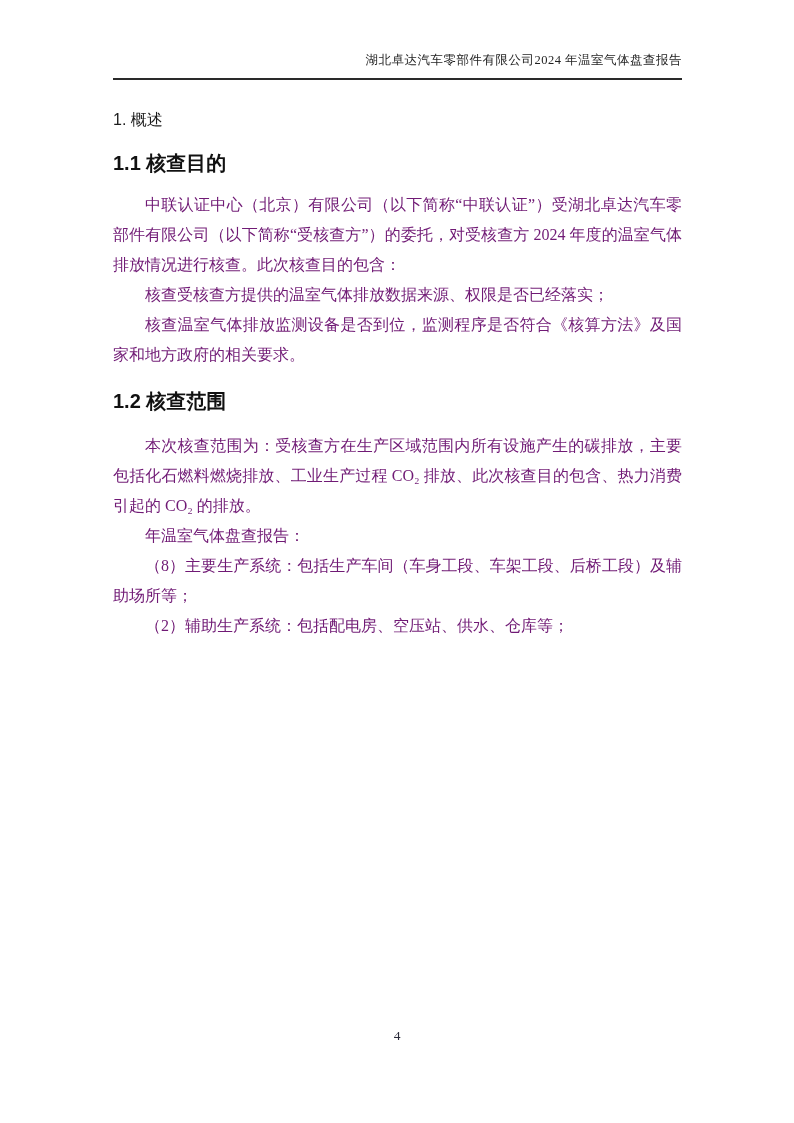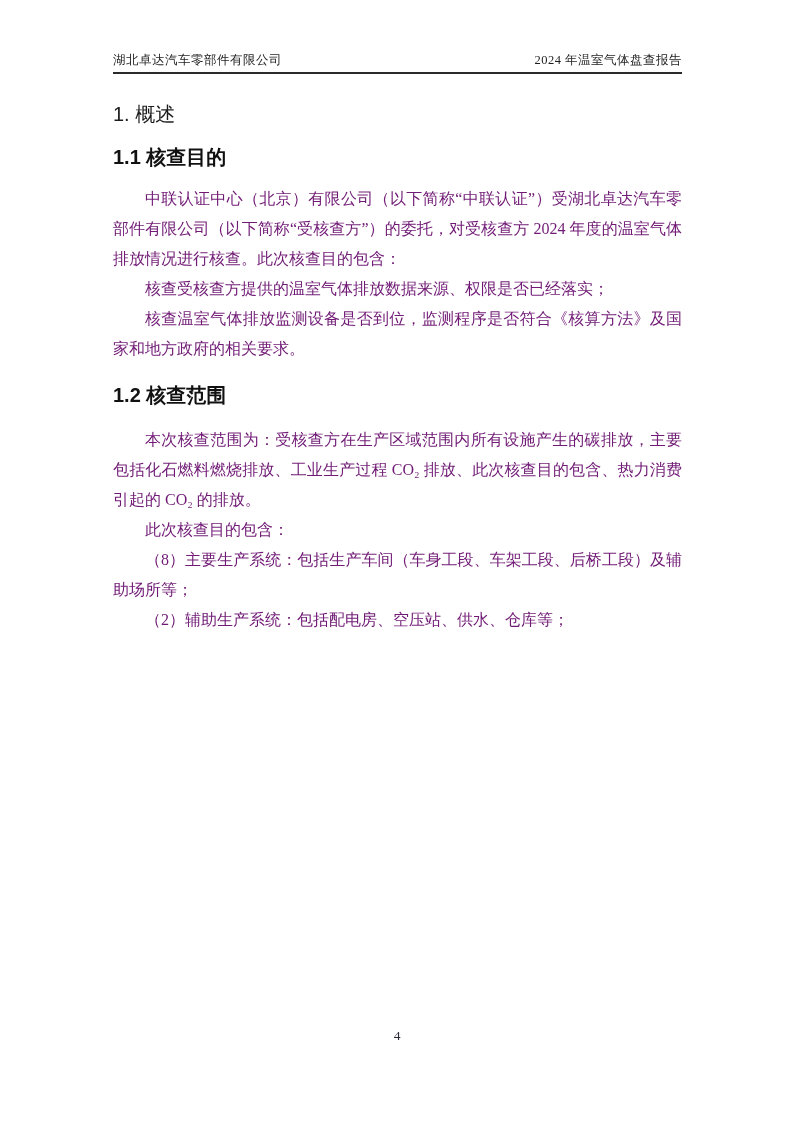--- a/index.html
+++ b/index.html
@@ -10,32 +10,32 @@
     margin: 0 auto;
     background: #ffffff;
     box-sizing: border-box;
     padding: 52px 112px 0 113px;
     font-family: "Liberation Serif", "DejaVu Serif", serif;
     color: #212121;
     overflow: hidden;
   }
   .doc-header {
     display: flex;
-    justify-content: space-between;
+    justify-content: flex-end;
     align-items: flex-end;
     font-size: 12.5px;
     letter-spacing: 0.5px;
-    padding-bottom: 3px;
+    padding-bottom: 9px;
     border-bottom: 2px solid #2a2a2a;
     color: #1f1f1f;
   }
   h1.chapter-title {
     font-family: "Liberation Sans", "DejaVu Sans", sans-serif;
     font-weight: 500;
-    font-size: 20px;
+    font-size: 16px;
     line-height: 26px;
     color: #1c1c1c;
     margin: 27px 0 4px 0;
   }
   h2.section-heading {
     font-family: Liberation Sans, sans-serif;
     font-weight: 700;
     font-size: 20px;
     line-height: 26px;
     color: #111111;
@@ -76,21 +76,21 @@
 
   <h2 class="section-heading">1.1 核查目的</h2>
 
   <p class="body-para">中联认证中心（北京）有限公司（以下简称“中联认证”）受湖北卓达汽车零部件有限公司（以下简称“受核查方”）的委托，对受核查方 2024 年度的温室气体排放情况进行核查。此次核查目的包含：</p>
   <p class="body-para">核查受核查方提供的温室气体排放数据来源、权限是否已经落实；</p>
   <p class="body-para">核查温室气体排放监测设备是否到位，监测程序是否符合《核算方法》及国家和地方政府的相关要求。</p>
 
   <h2 class="section-heading later">1.2 核查范围</h2>
 
   <p class="body-para">本次核查范围为：受核查方在生产区域范围内所有设施产生的碳排放，主要包括化石燃料燃烧排放、工业生产过程 CO₂ 排放、此次核查目的包含、热力消费引起的 CO₂ 的排放。</p>
-  <p class="body-para">此次核查目的包含：</p>
+  <p class="body-para">年温室气体盘查报告：</p>
   <p class="body-para">（8）主要生产系统：包括生产车间（车身工段、车架工段、后桥工段）及辅助场所等；</p>
   <p class="body-para">（2）辅助生产系统：包括配电房、空压站、供水、仓库等；</p>
 
   <div class="doc-footer">
     <span>4</span>
   </div>
 
 </div>
 
 </body></html>

